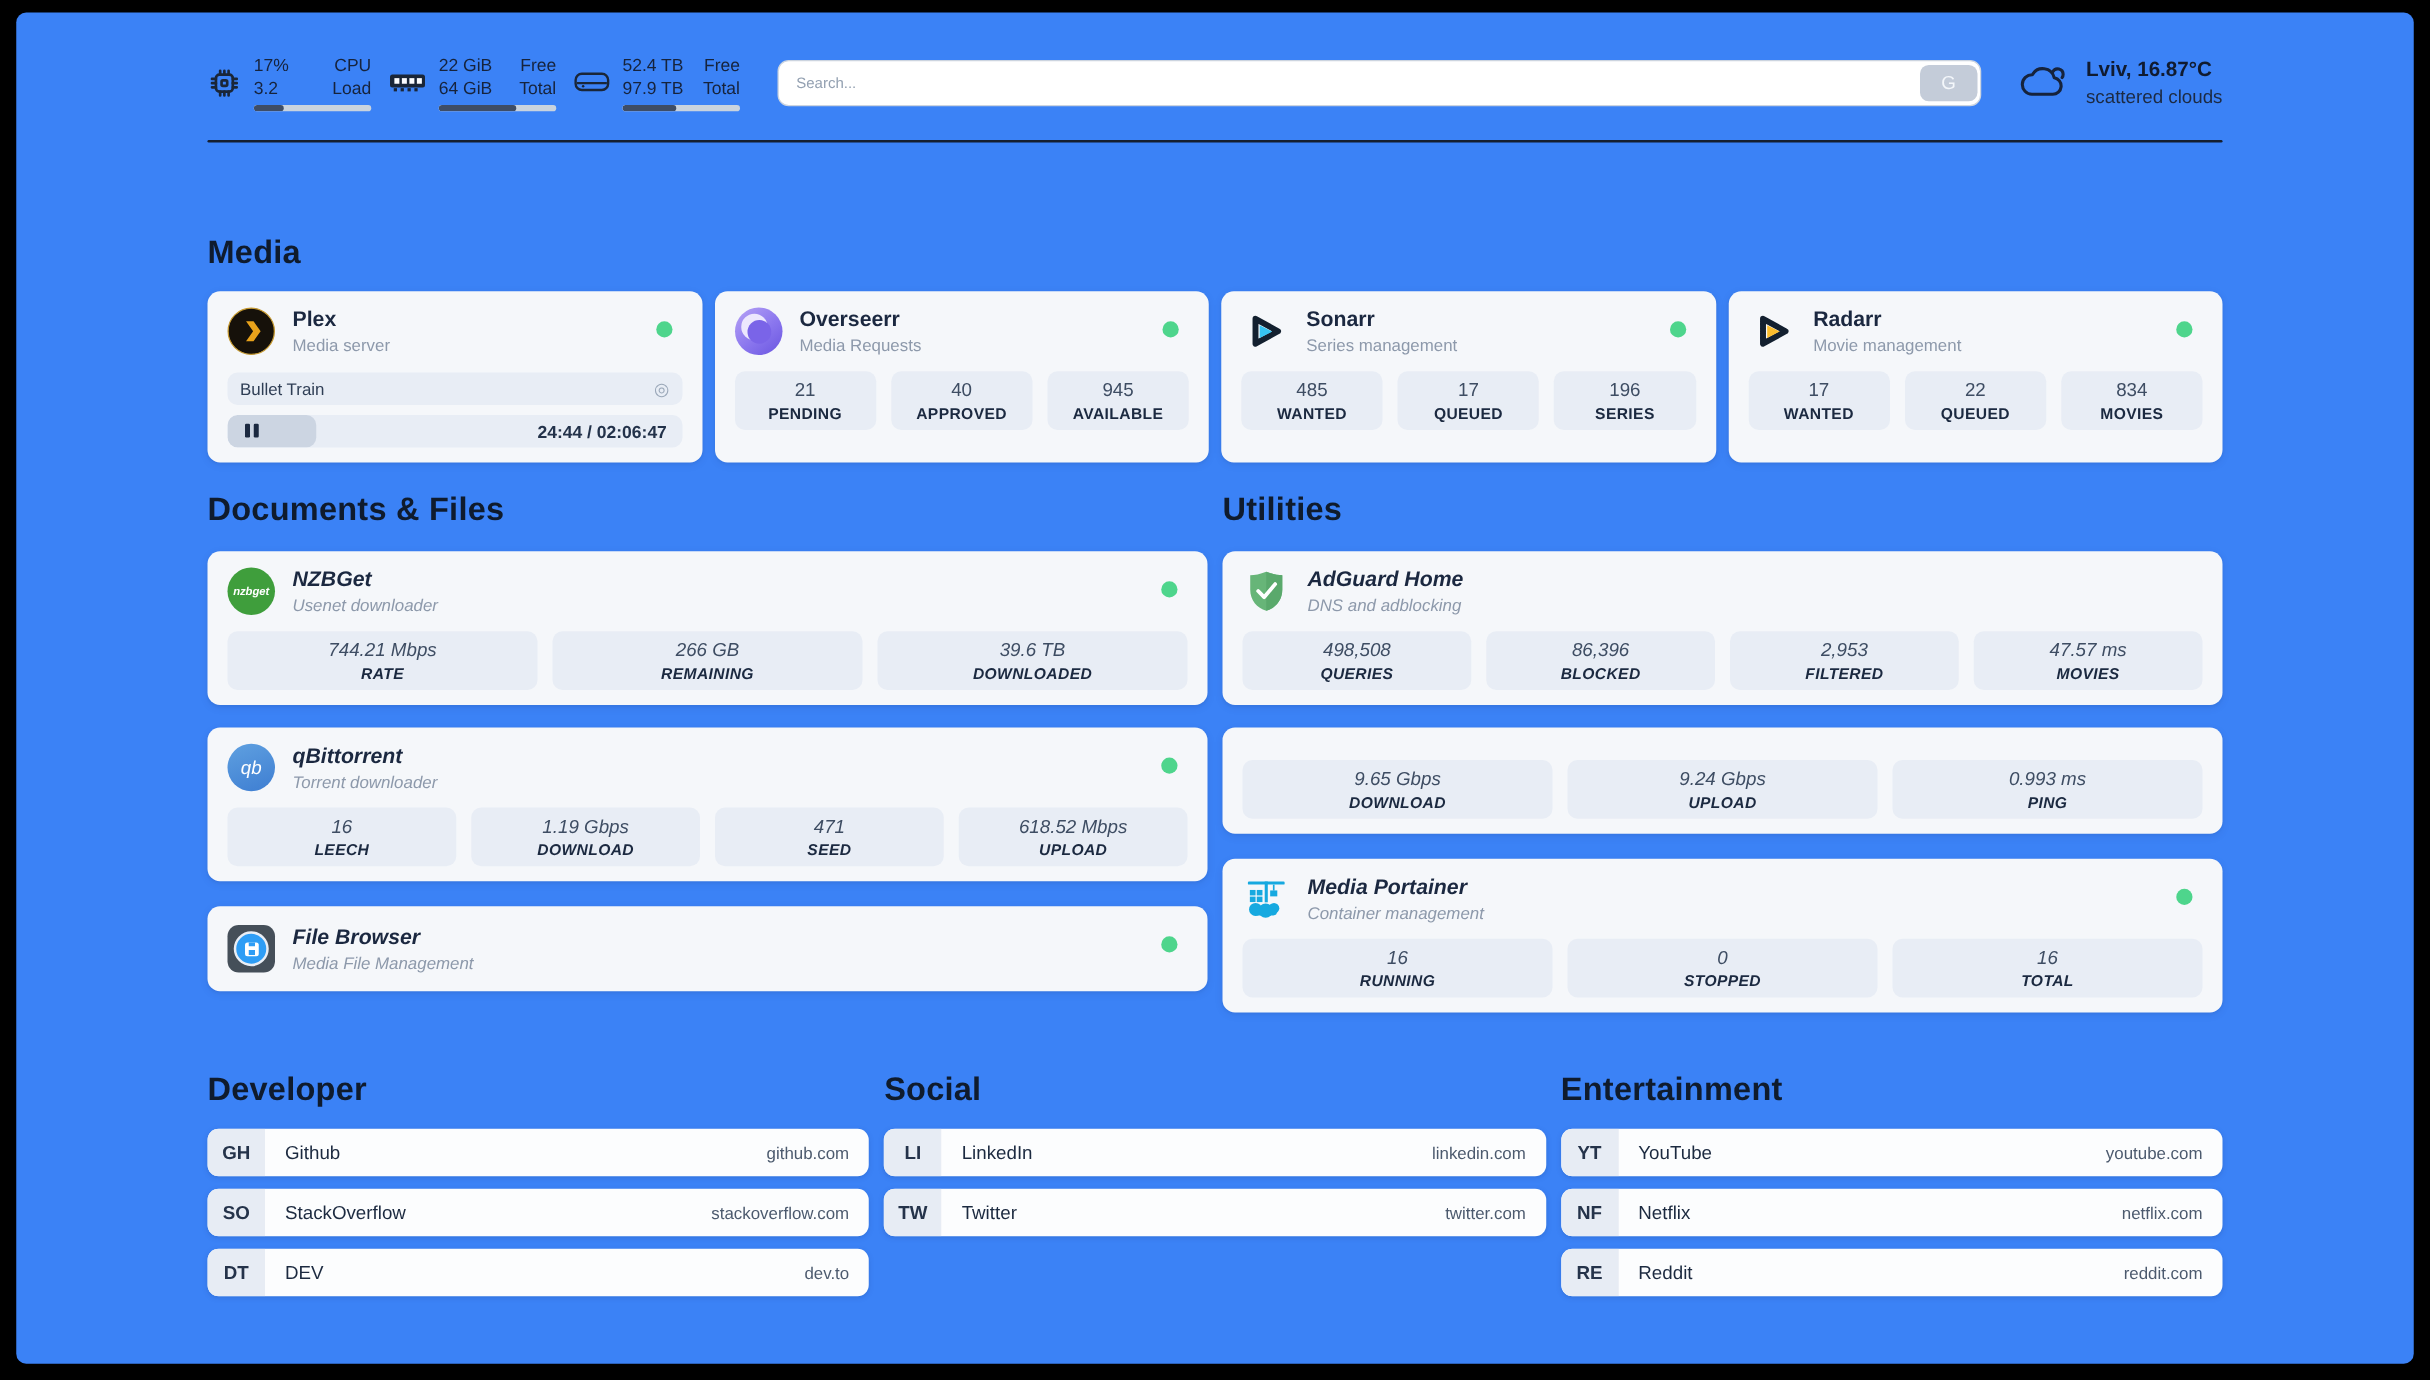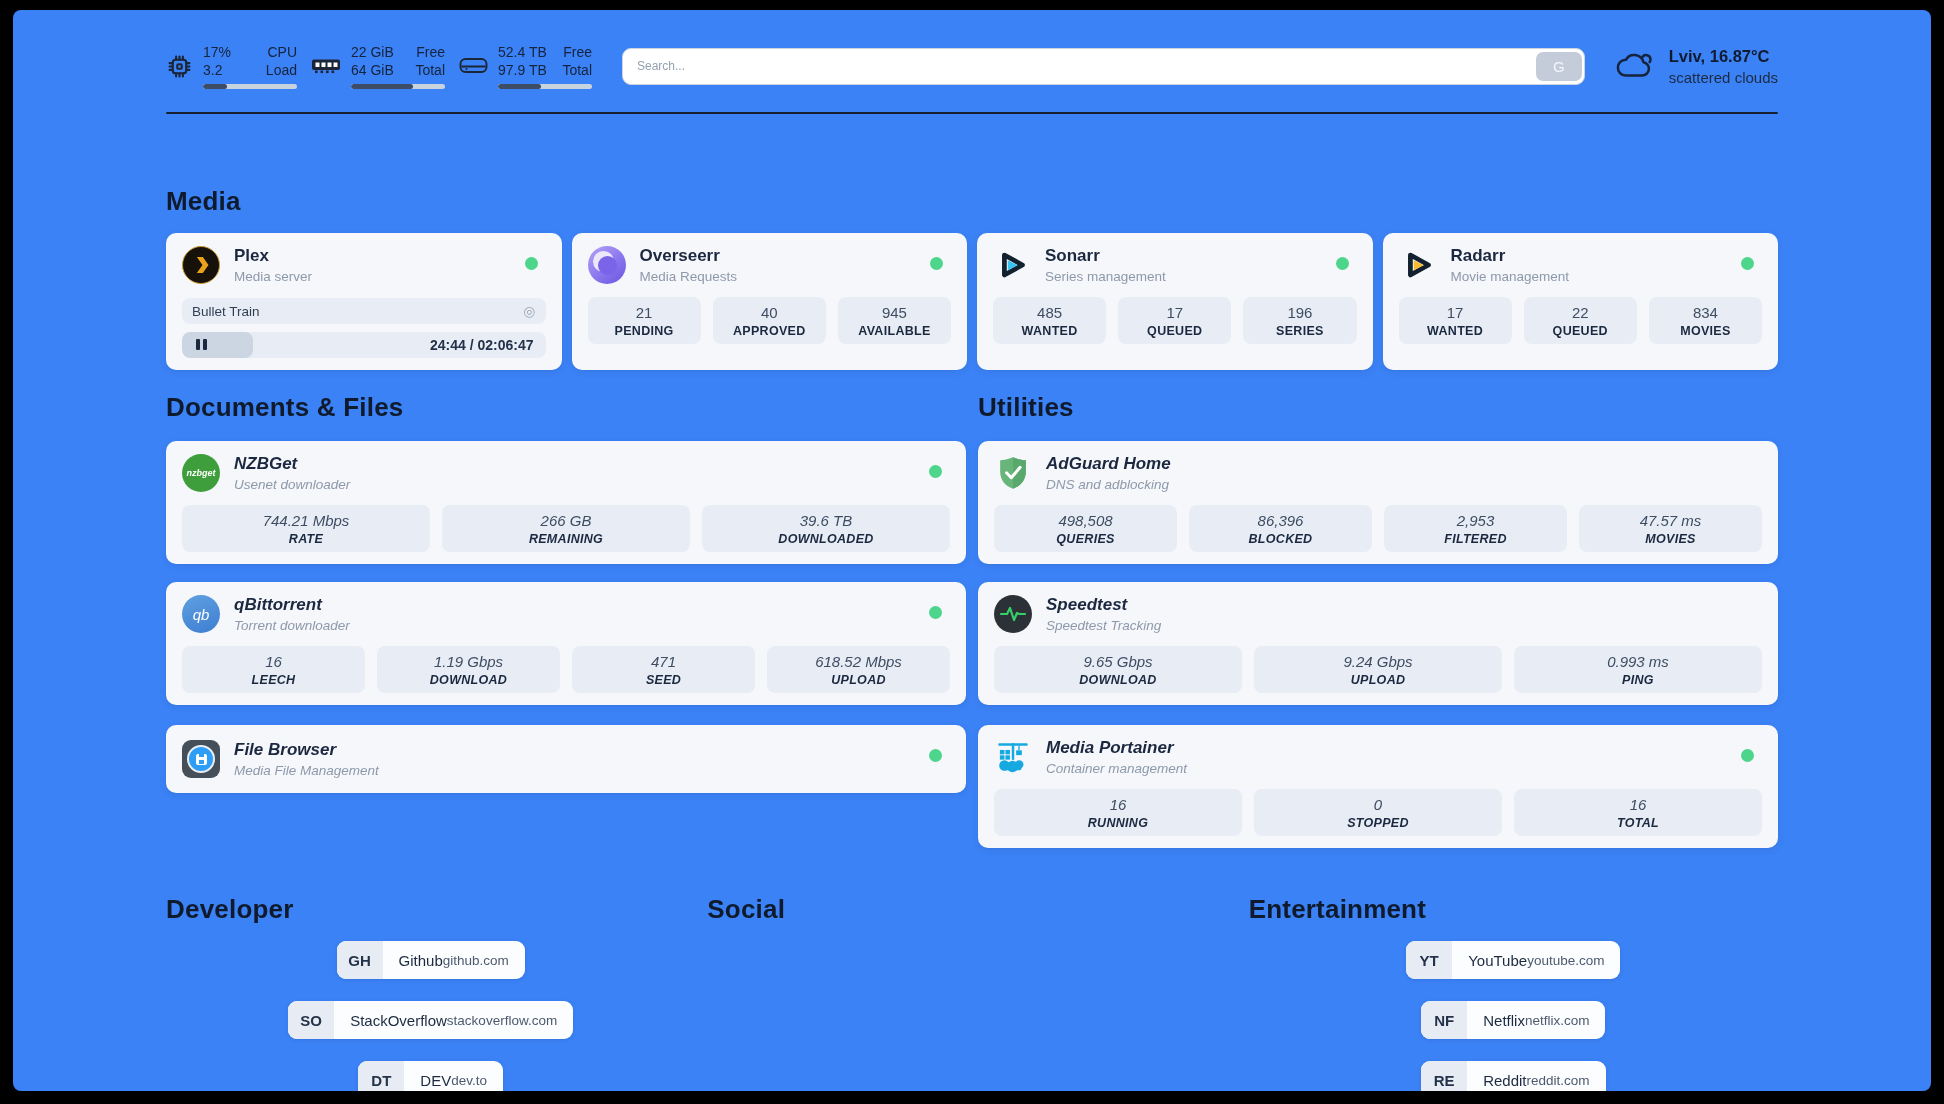--- a/index.html
+++ b/index.html
@@ -75,21 +75,21 @@
   .fb-icon { border-radius:9px; background:#454f59; }
   .fb-circle { width:28px; height:28px; border-radius:50%; background:#2e9df5; border:2.5px solid #e9eef5; display:flex; align-items:center; justify-content:center; }
   .fb-disk { position:relative; width:11px; height:11px; background:#fff; border-radius:2px; }
   .fb-disk::before { content:''; position:absolute; top:0; left:3px; width:5px; height:3.5px; background:#2e9df5; }
   .fb-disk::after { content:''; position:absolute; bottom:1px; left:3px; width:5px; height:4px; background:#2e9df5; }
   .st-icon { border-radius:50%; background:#2c3137; }
 
   
   .links-row { display:flex; gap:12px; margin-top:46px; }
   .link-col { flex:1; min-width:0; }
-  .link-items { display:flex; flex-direction:column; gap:22px; margin-top:16px;align-items:center; }
+  .link-items { display:flex; flex-direction:column; gap:10px; margin-top:16px; }
   .link-row { height:38px; background:#fcfdfe; border-radius:9px; overflow:hidden; display:flex; align-items:center; cursor:pointer;
               box-shadow:0 1px 5px rgba(15,23,42,.08), 0 1px 2px rgba(15,23,42,.04); }
   .link-badge { width:46px; align-self:stretch; flex:none; background:#e7ecf4; display:flex; align-items:center; justify-content:center; font-size:15px; font-weight:600; color:#25334a; }
   .link-name { margin-left:16px; font-size:15px; font-weight:500; color:#1c2a40; }
   .link-url { margin-left:auto; margin-right:16px; font-size:13.5px; color:#4c5a6e; }
 </style>
 </head>
 <body>
 
 <div class="panel">
@@ -429,31 +429,20 @@
               <div class="stat-box">
                 <div class="stat-value">47.57 ms</div>
                 <div class="stat-label">MOVIES</div>
               </div>
             </div>
           </div>
 
           <div class="gap18"></div>
 
           <div class="app-card">
-            <div class="app-head">
-              <span class="app-icon st-icon">
-                <svg width="28" height="22" viewBox="0 0 28 22" fill="none" stroke="#35d06a" stroke-width="2.2" stroke-linecap="round" stroke-linejoin="round">
-                  <path d="M2 11h6l3-6 4 12 3-7 2 1h6"></path>
-                </svg>
-              </span>
-              <div>
-                <div class="app-name">Speedtest</div>
-                <div class="app-desc">Speedtest Tracking</div>
-              </div>
-            </div>
             <div class="stats-row">
               <div class="stat-box">
                 <div class="stat-value">9.65 Gbps</div>
                 <div class="stat-label">DOWNLOAD</div>
               </div>
               <div class="stat-box">
                 <div class="stat-value">9.24 Gbps</div>
                 <div class="stat-label">UPLOAD</div>
               </div>
               <div class="stat-box">
@@ -526,20 +515,32 @@
           <div class="link-row">
             <span class="link-badge">DT</span>
             <span class="link-name">DEV</span>
             <span class="link-url">dev.to</span>
           </div>
         </div>
       </div>
 
       <div class="link-col">
         <div class="section-title">Social</div>
+        <div class="link-items">
+          <div class="link-row">
+            <span class="link-badge">LI</span>
+            <span class="link-name">LinkedIn</span>
+            <span class="link-url">linkedin.com</span>
+          </div>
+          <div class="link-row">
+            <span class="link-badge">TW</span>
+            <span class="link-name">Twitter</span>
+            <span class="link-url">twitter.com</span>
+          </div>
+        </div>
       </div>
 
       <div class="link-col">
         <div class="section-title">Entertainment</div>
         <div class="link-items">
           <div class="link-row">
             <span class="link-badge">YT</span>
             <span class="link-name">YouTube</span>
             <span class="link-url">youtube.com</span>
           </div>

